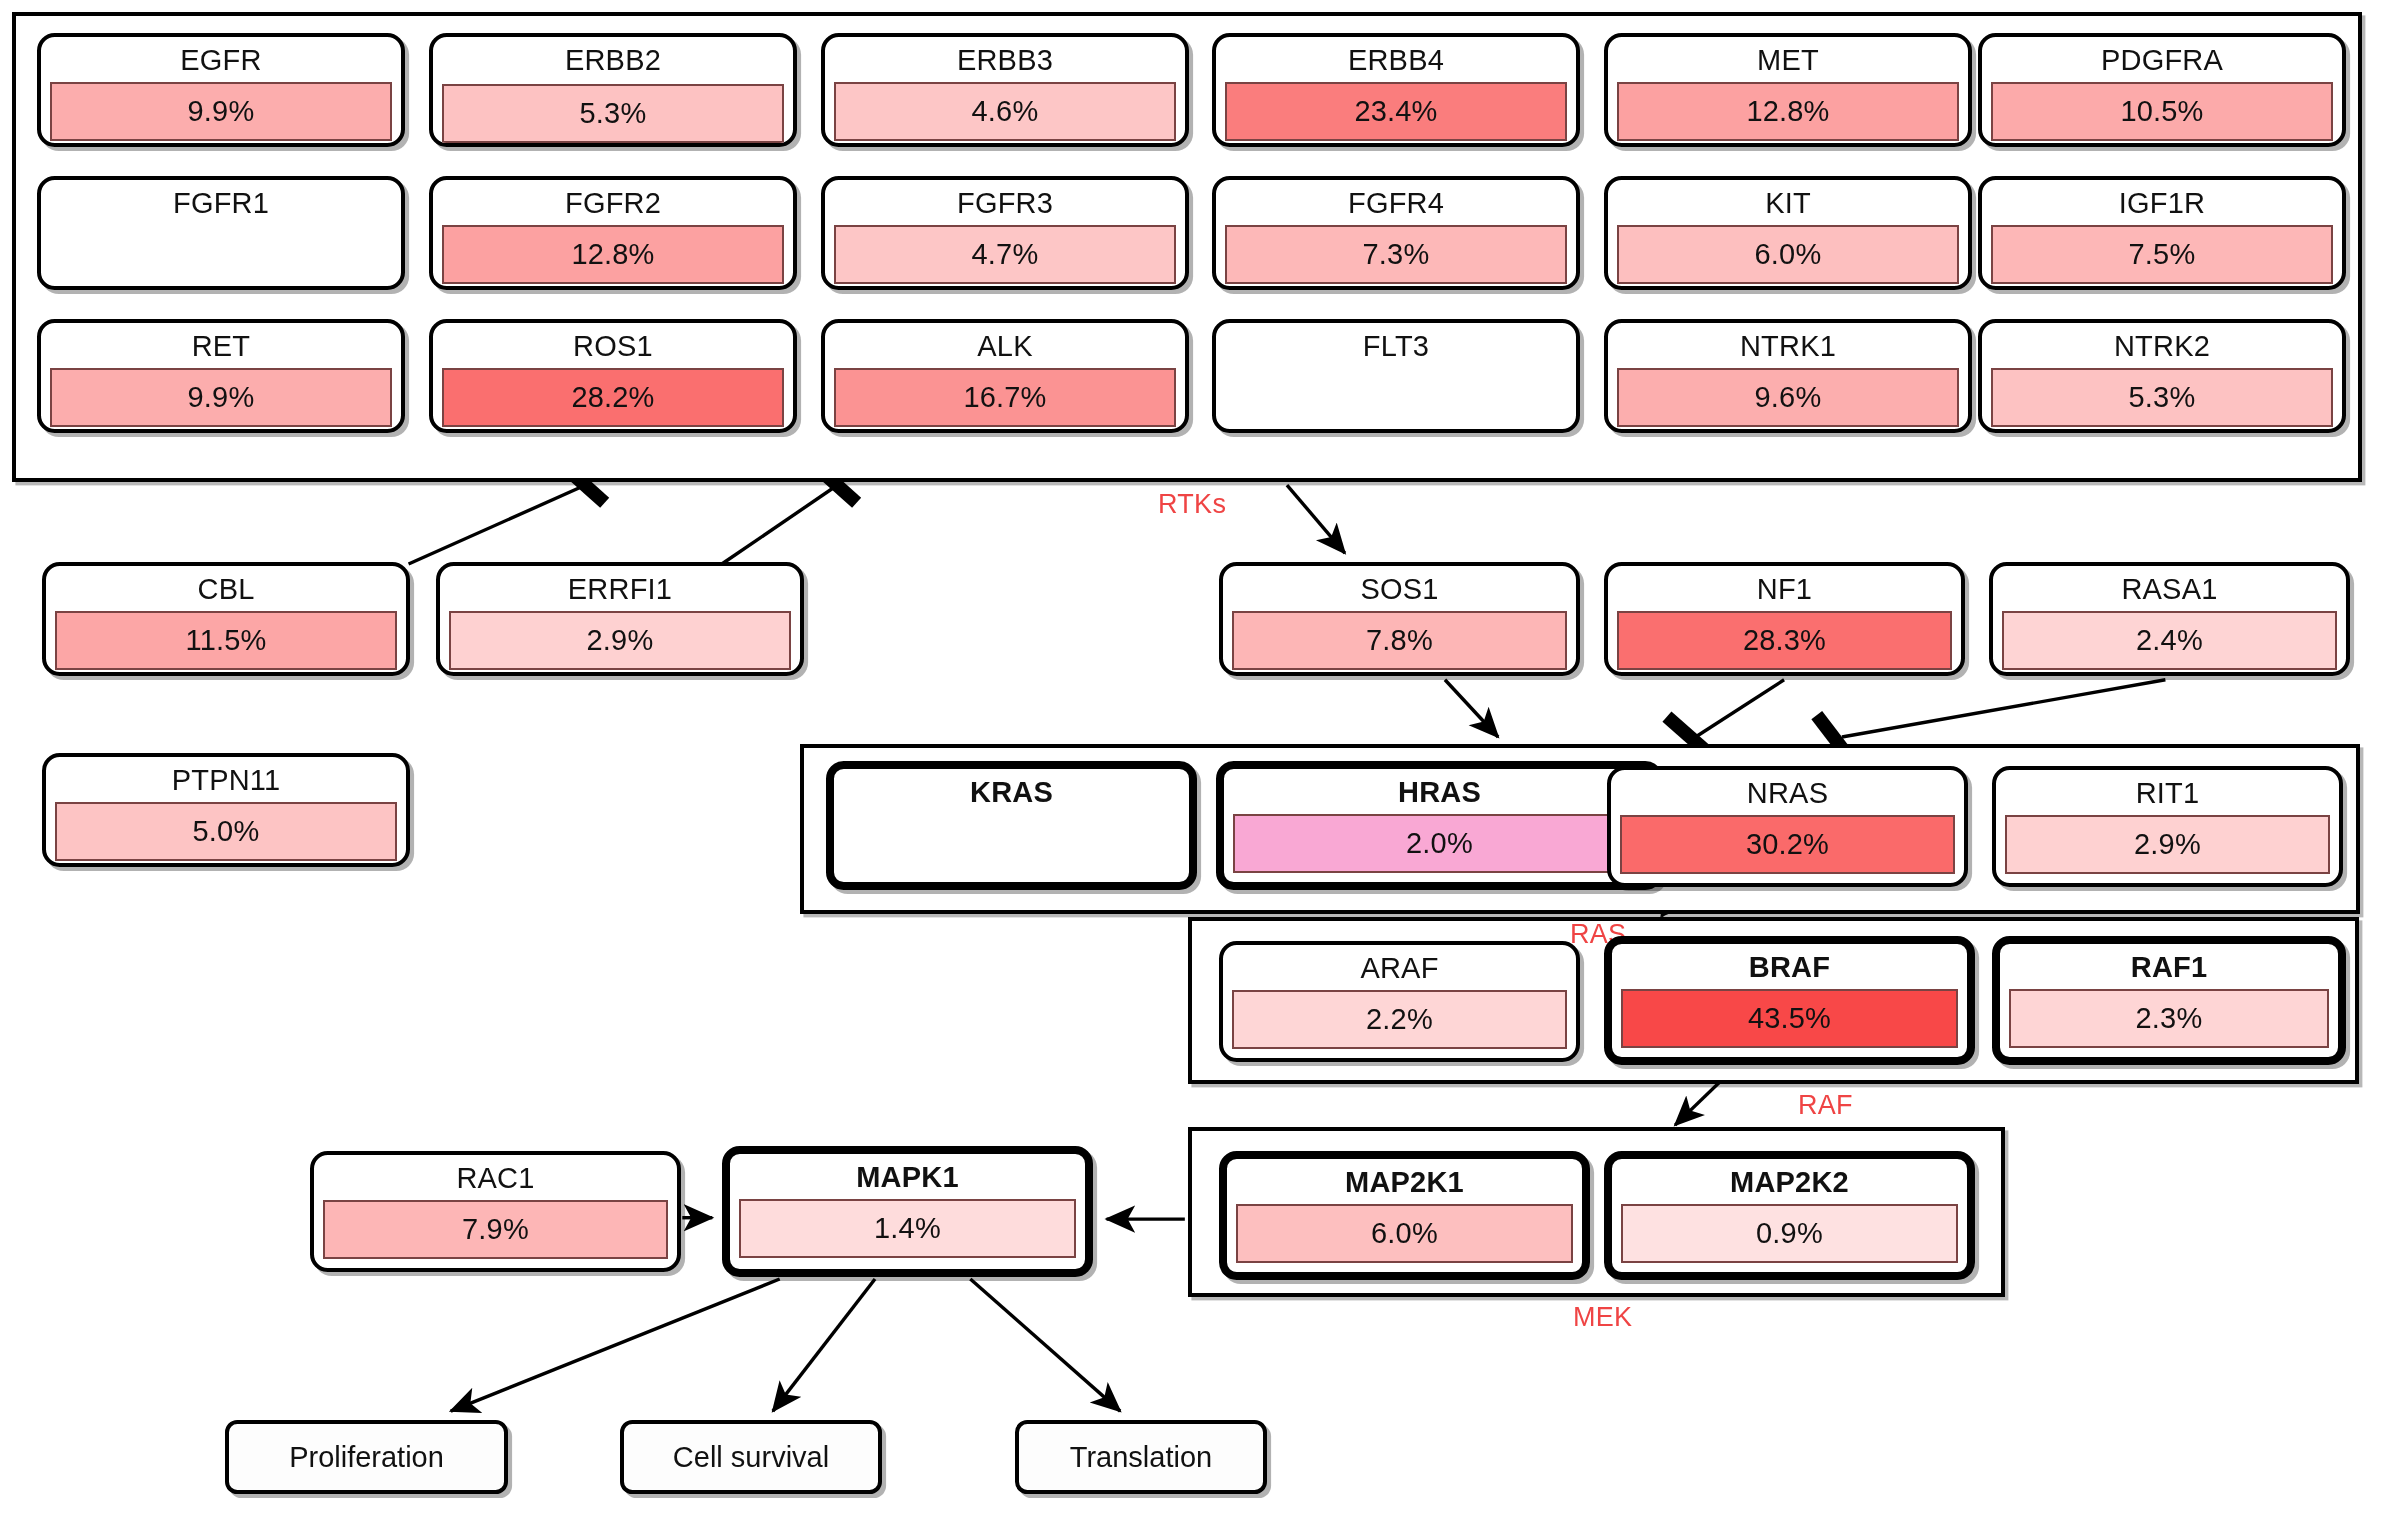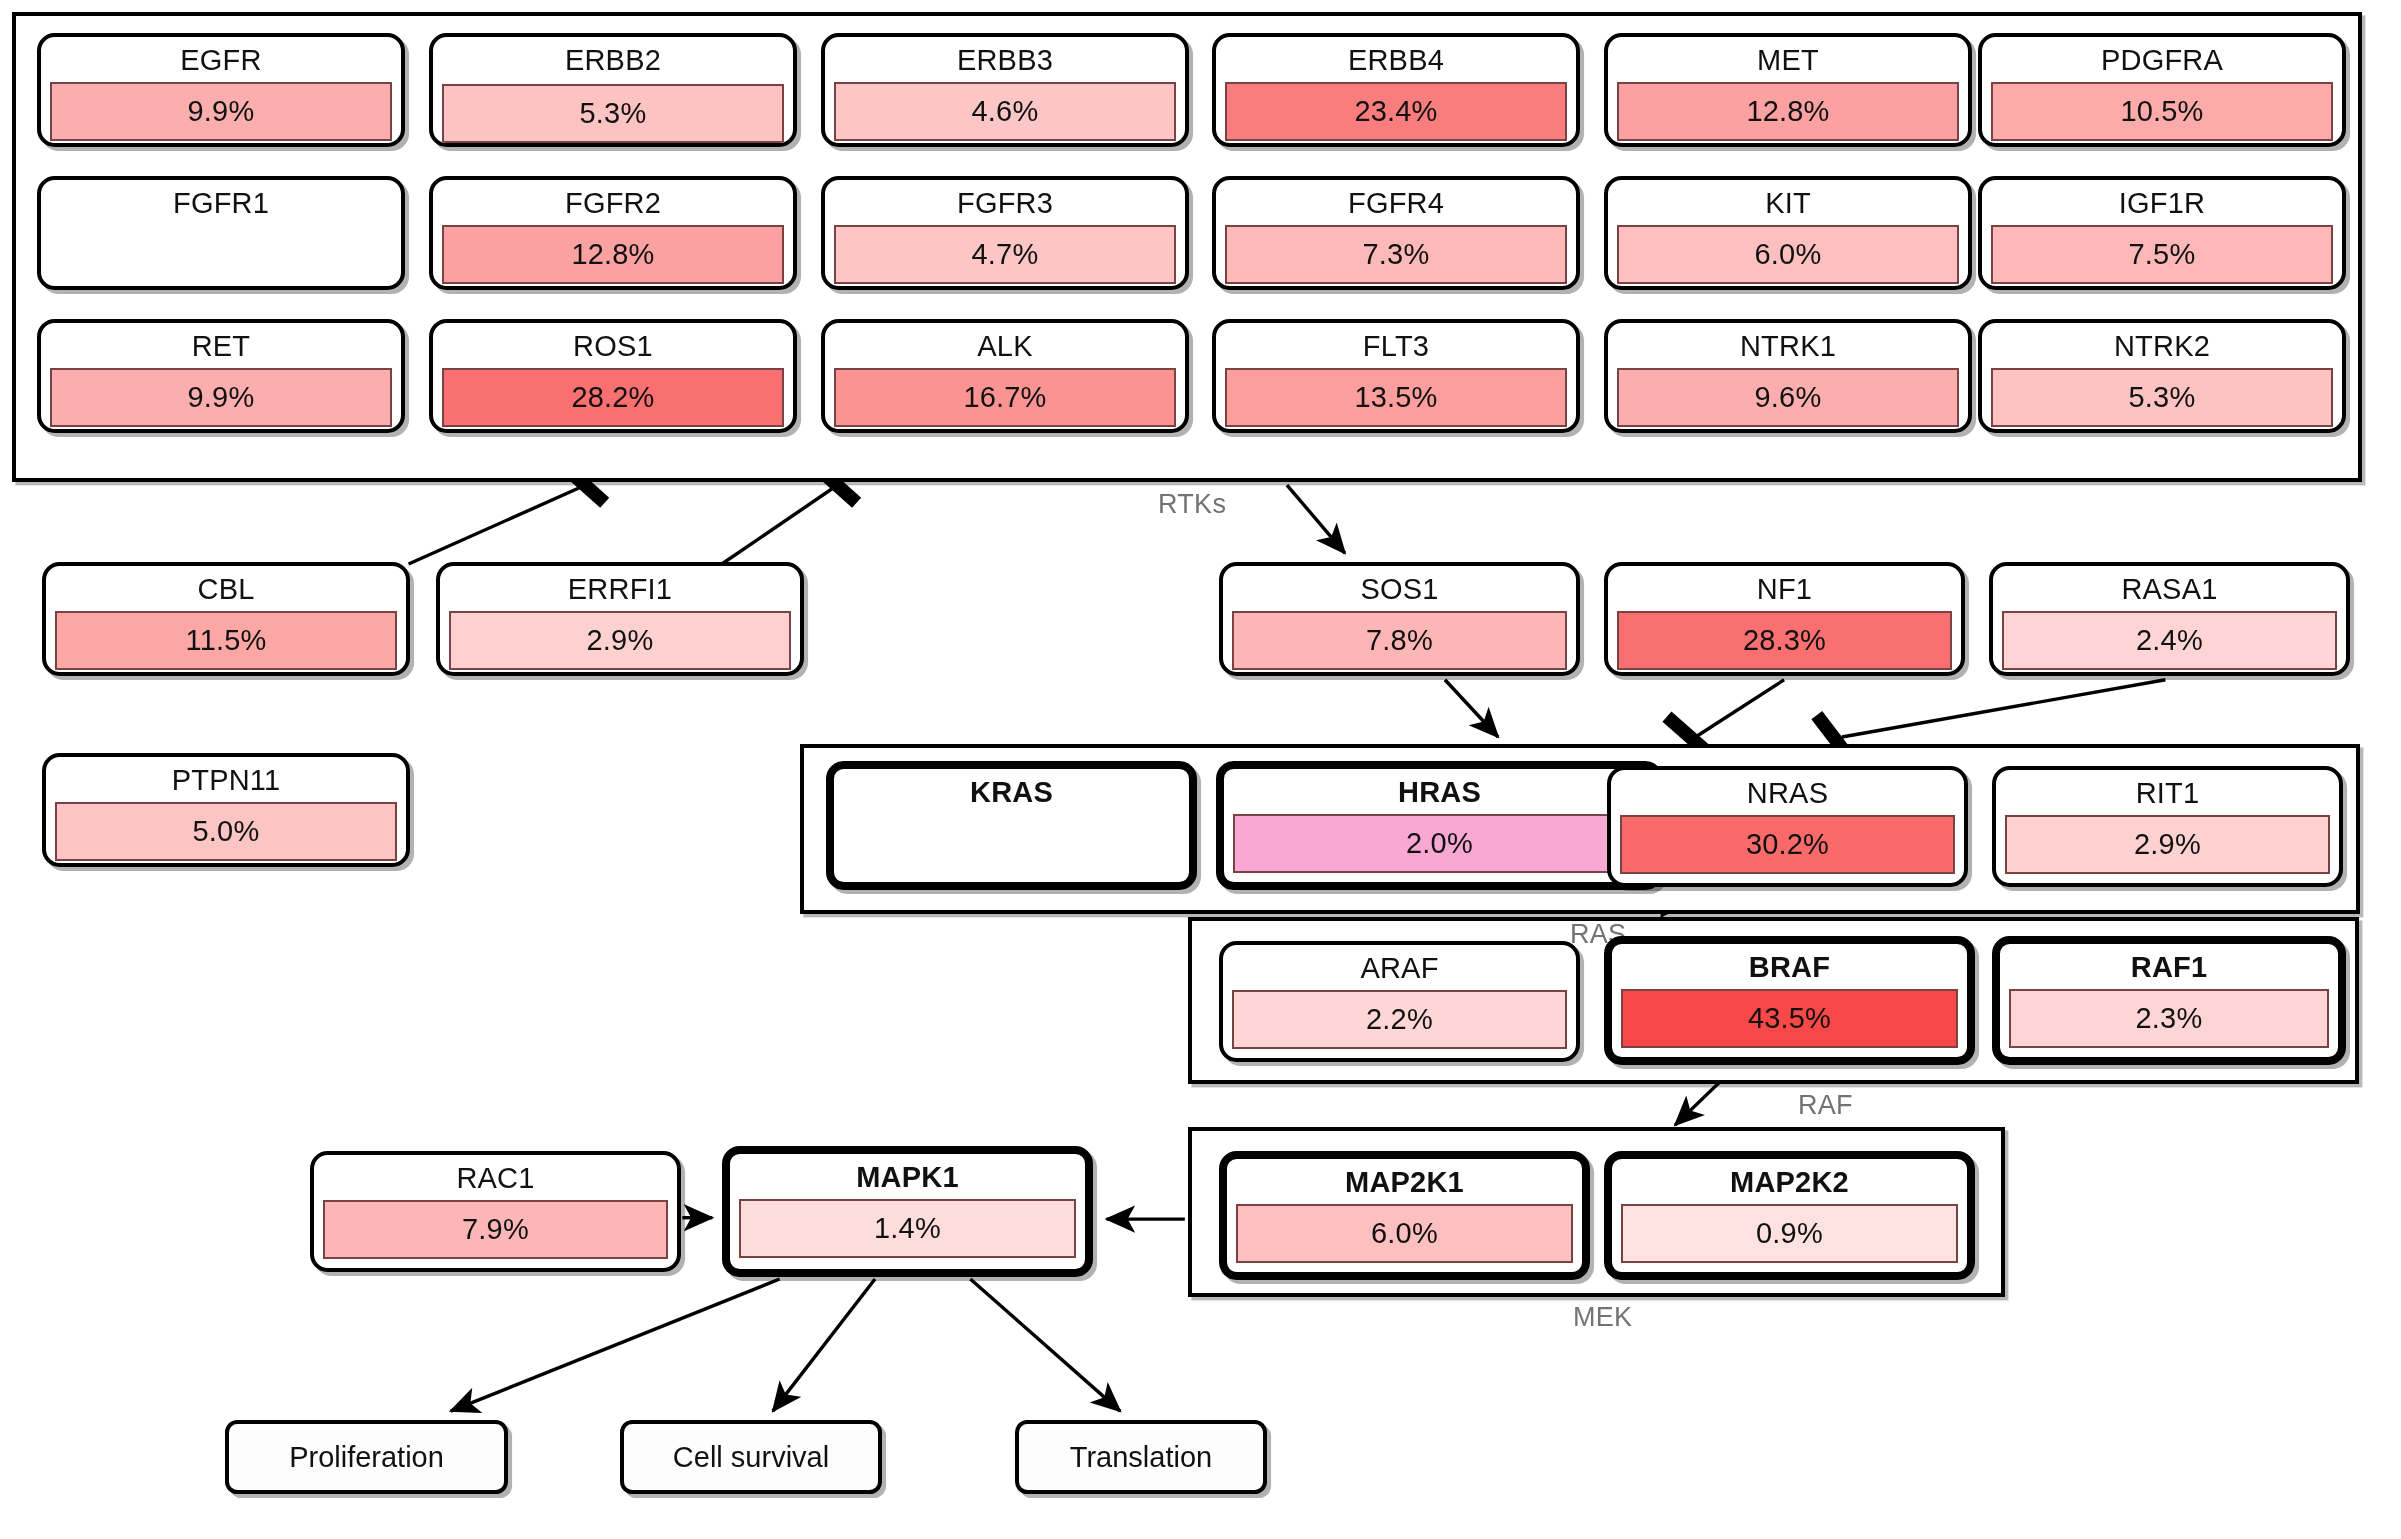--- a/index.html
+++ b/index.html
@@ -11,21 +11,21 @@
   .group{
     position:absolute;
     background:#ffffff;
     border:4.1px solid #000000;
     box-sizing:border-box;
     box-shadow:3.4px 3.4px 0 rgba(0,0,0,0.28);
   }
   .group-label{
     position:absolute;
     font-size:27px;
-    color:#737373;
+    color:#ef4444;
     white-space:nowrap;
     letter-spacing:0.3px;
   }
 
   
   .node{
     position:absolute;
     box-sizing:border-box;
     background:#ffffff;
     border:4.1px solid #000000;
@@ -247,23 +247,20 @@
         </div>
       </div>
       <div class="node" style="left: 821px; top: 319px; width: 368px; height: 114px;">
         <div class="gname">ALK</div>
         <div class="bar" style="background: rgb(251, 147, 147);">
           <div class="pct">16.7%</div>
         </div>
       </div>
       <div class="node" style="left: 1212px; top: 319px; width: 368px; height: 114px;">
         <div class="gname">FLT3</div>
-        <div class="bar" style="background: rgb(252, 158, 158);">
-          <div class="pct">13.5%</div>
-        </div>
       </div>
       <div class="node" style="left: 1604px; top: 319px; width: 368px; height: 114px;">
         <div class="gname">NTRK1</div>
         <div class="bar" style="background: rgb(252, 174, 174);">
           <div class="pct">9.6%</div>
         </div>
       </div>
       <div class="node" style="left: 1978px; top: 319px; width: 368px; height: 114px;">
         <div class="gname">NTRK2</div>
         <div class="bar" style="background: rgb(253, 194, 194);">

